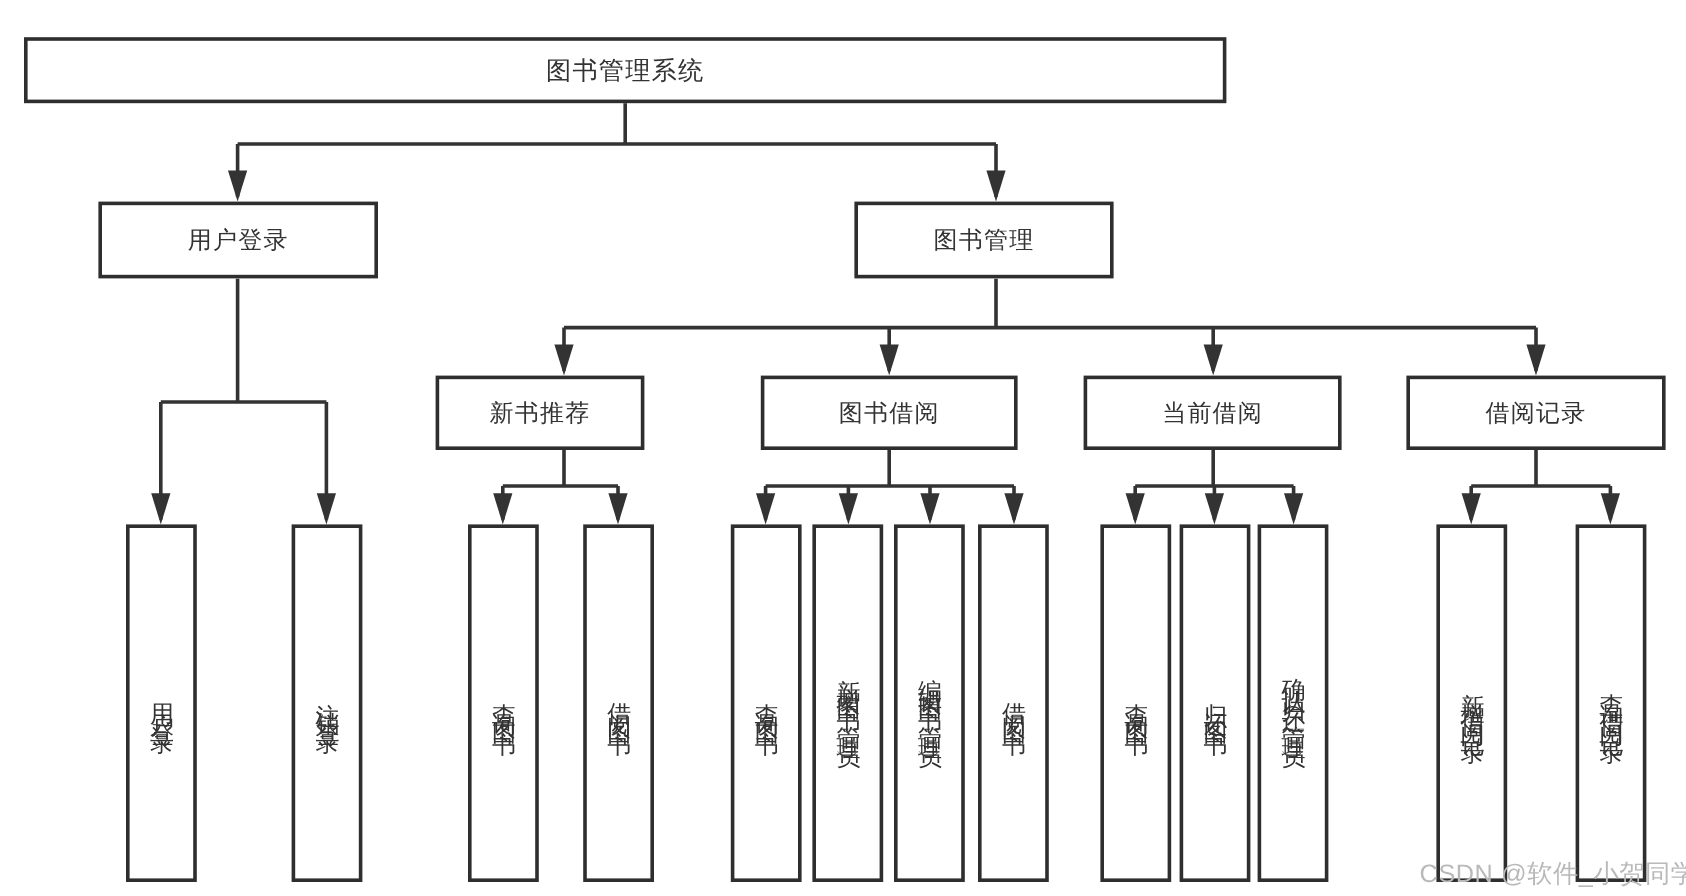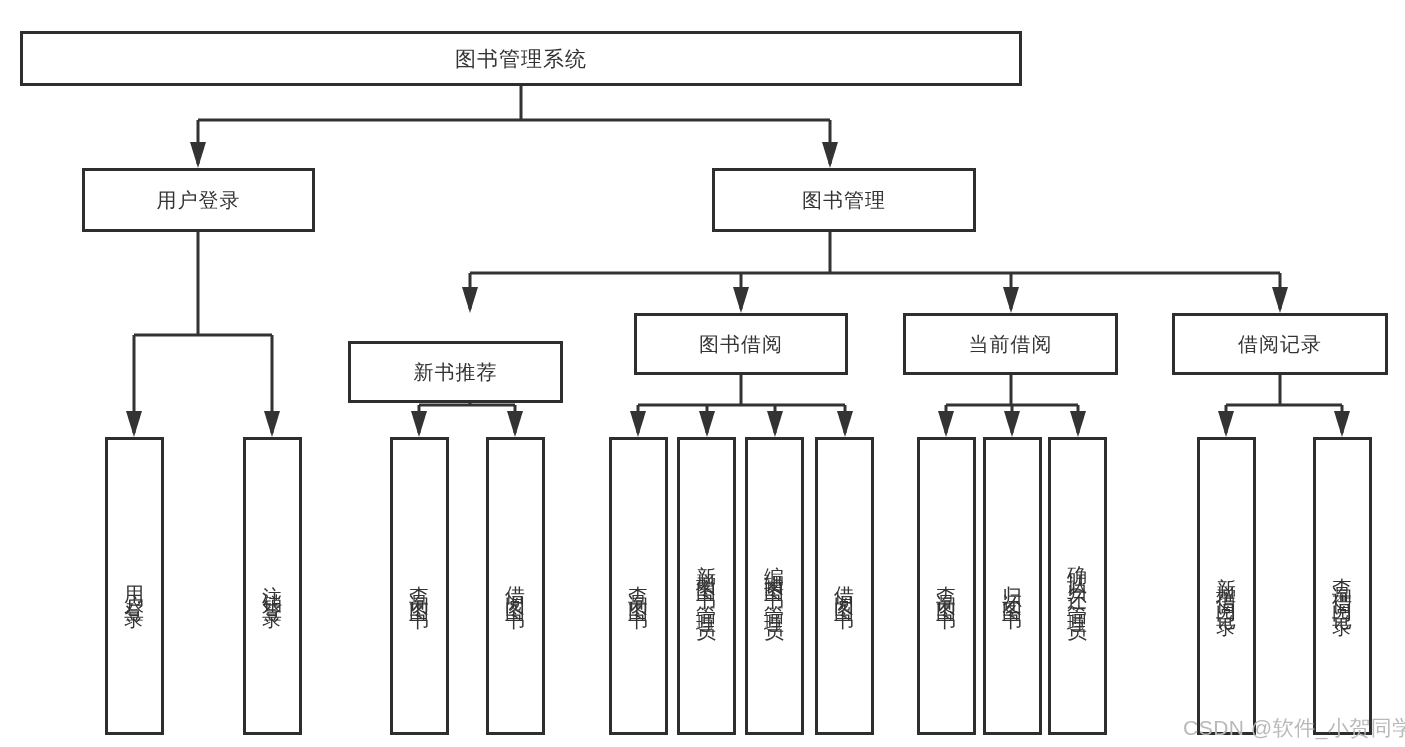--- a/index.html
+++ b/index.html
@@ -74,23 +74,23 @@
     <g>
       <path class="line" d="M1280 375 V405 M1226 405 H1342 M1226 405 V433 M1342 405 V433"></path>
       <polygon class="arrow" points="1226,437 1218,411 1234,411"></polygon>
       <polygon class="arrow" points="1342,437 1334,411 1350,411"></polygon>
     </g>
   </svg>
 
   <div class="node root" style="left:20px;top:12px;width:1002px;height:55px;margin-top:19px;">图书管理系统</div>
 
   <div class="node" style="left:82px;top:168px;width:233px;height:64px;">用户登录</div>
-  <div class="node" style="left:712px;top:168px;width:264px;height:64px;">图书管理</div>
+  <div class="node" style="left:712px;top:168px;width:216px;height:64px;">图书管理</div>
 
-  <div class="node" style="left:348px;top:313px;width:215px;height:62px;margin-top:28px;">新书推荐</div>
+  <div class="node" style="left:363px;top:313px;width:174px;height:62px;">新书推荐</div>
   <div class="node" style="left:634px;top:313px;width:214px;height:62px;">图书借阅</div>
   <div class="node" style="left:903px;top:313px;width:215px;height:62px;">当前借阅</div>
   <div class="node" style="left:1172px;top:313px;width:216px;height:62px;">借阅记录</div>
 
   <div class="leaf" style="left:105px;">
     <span class="vtext">用户登录</span>
   </div>
   <div class="leaf" style="left:243px;">
     <span class="vtext">注销登录</span>
   </div>

